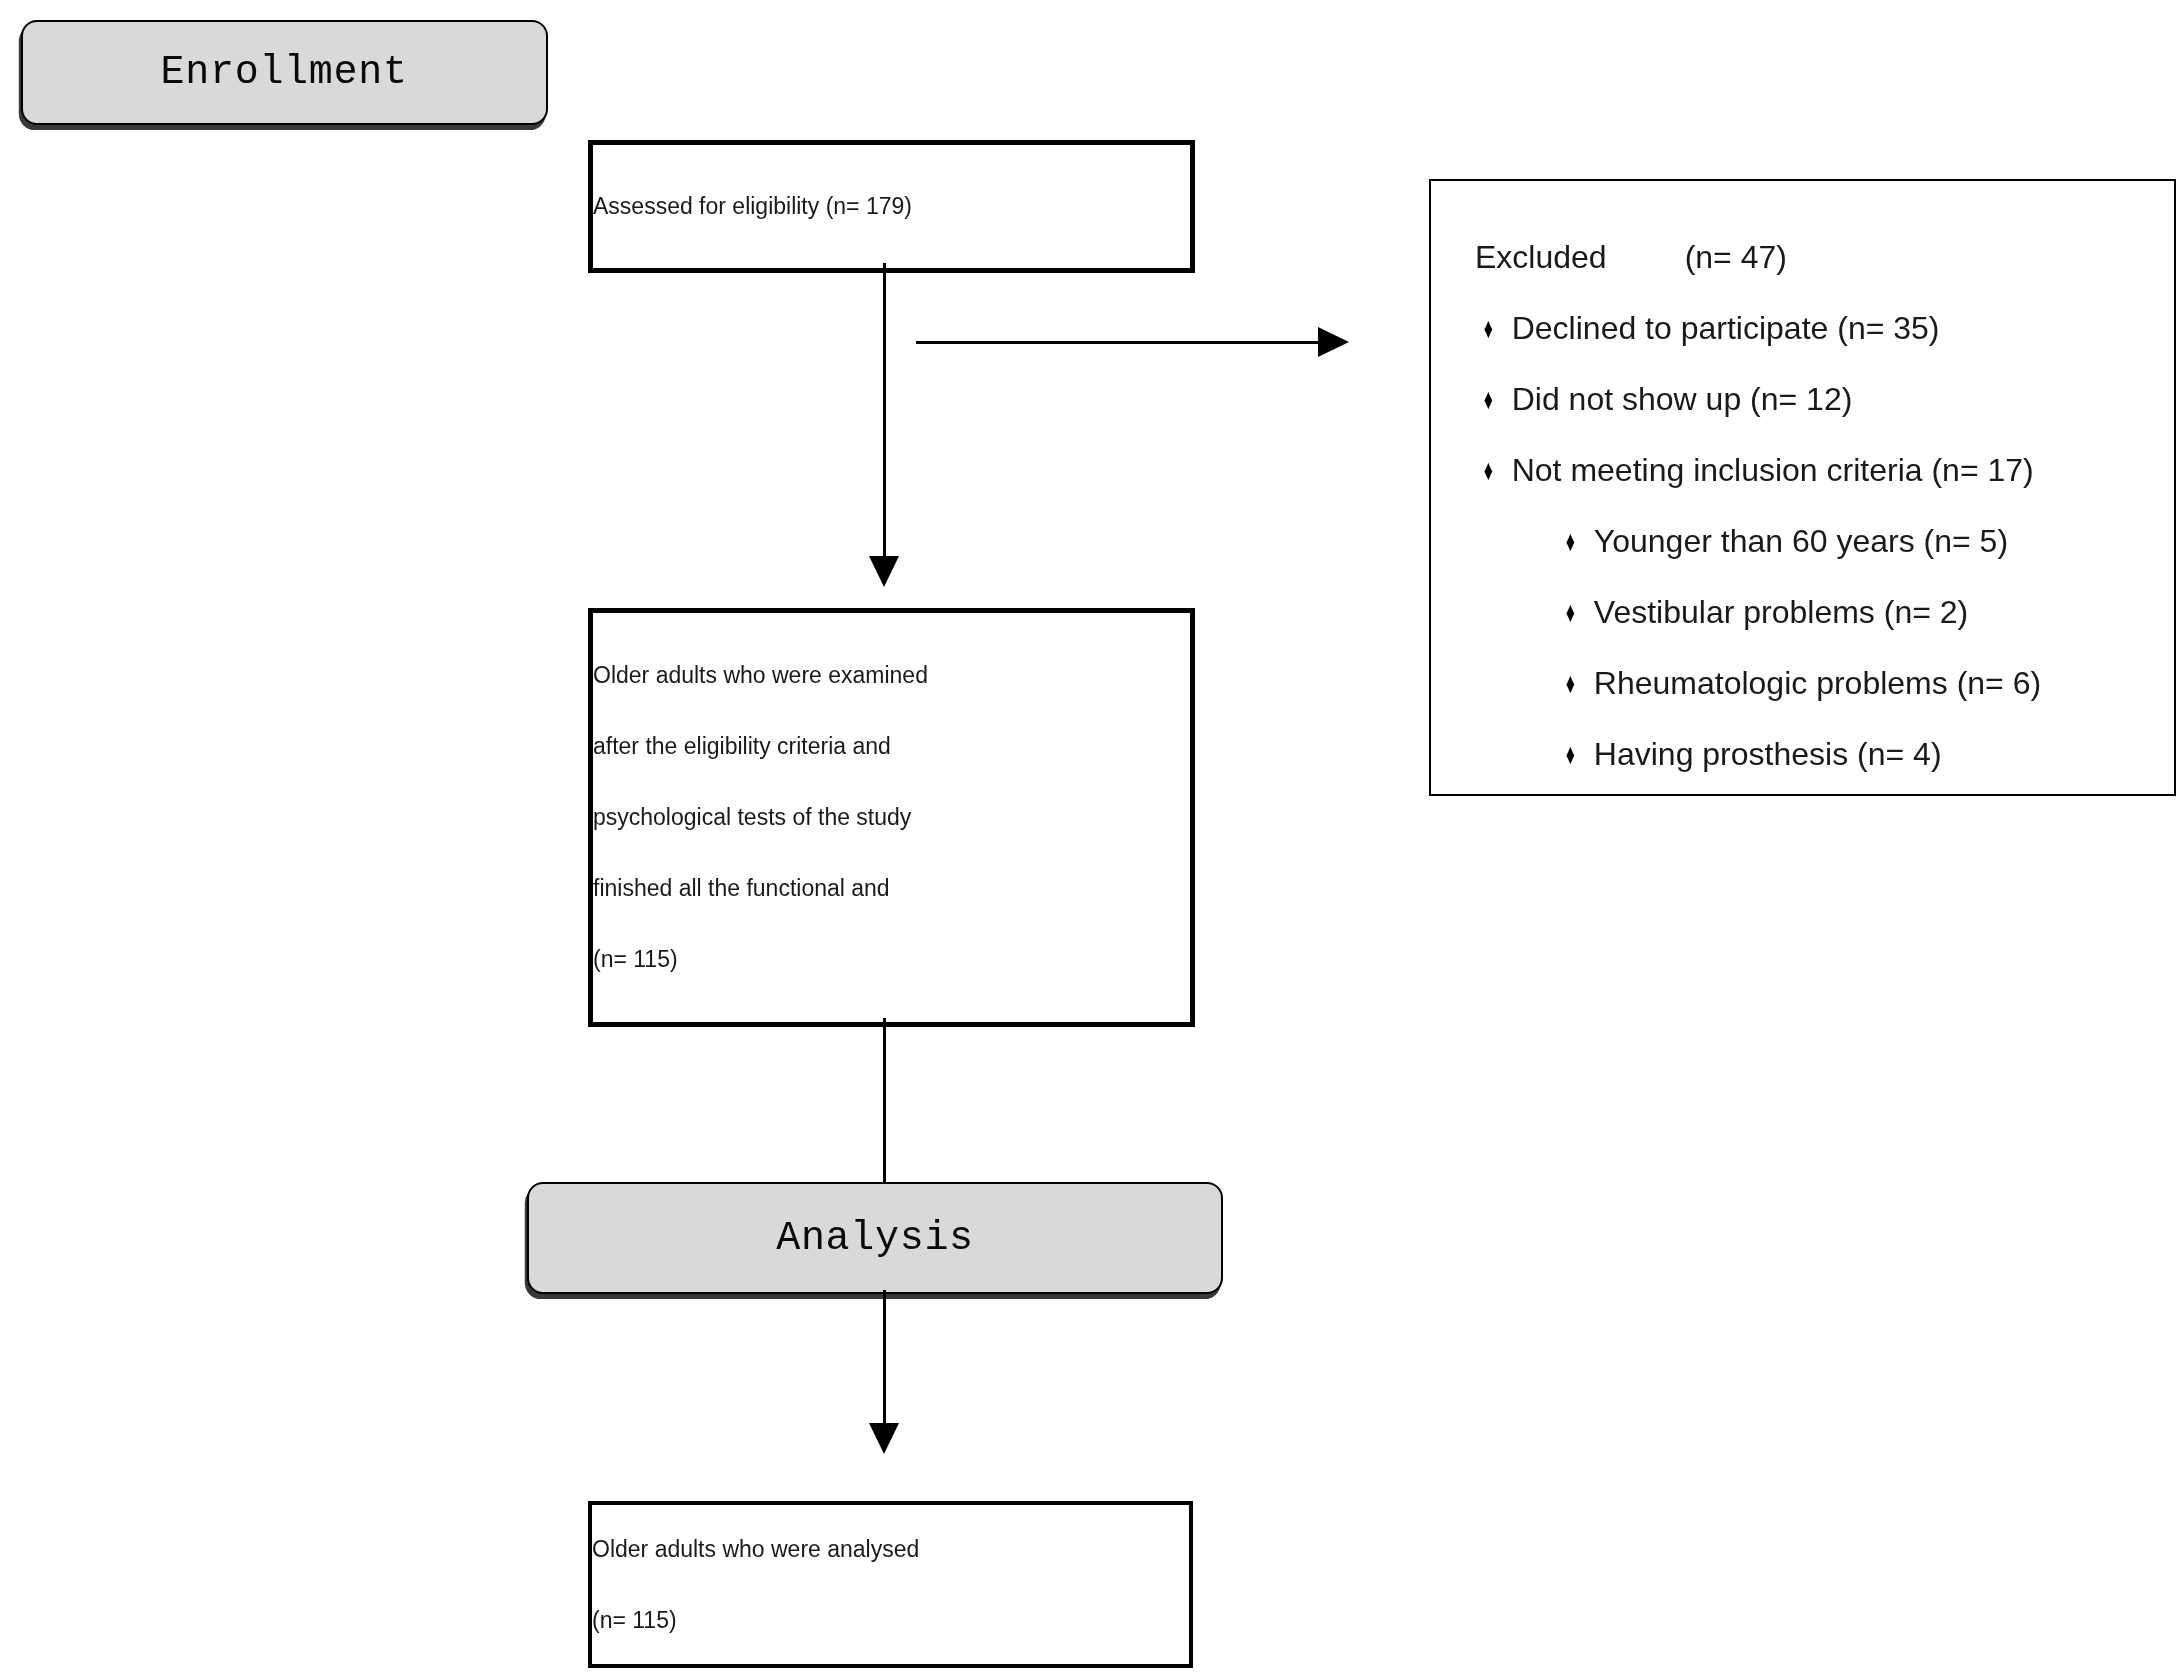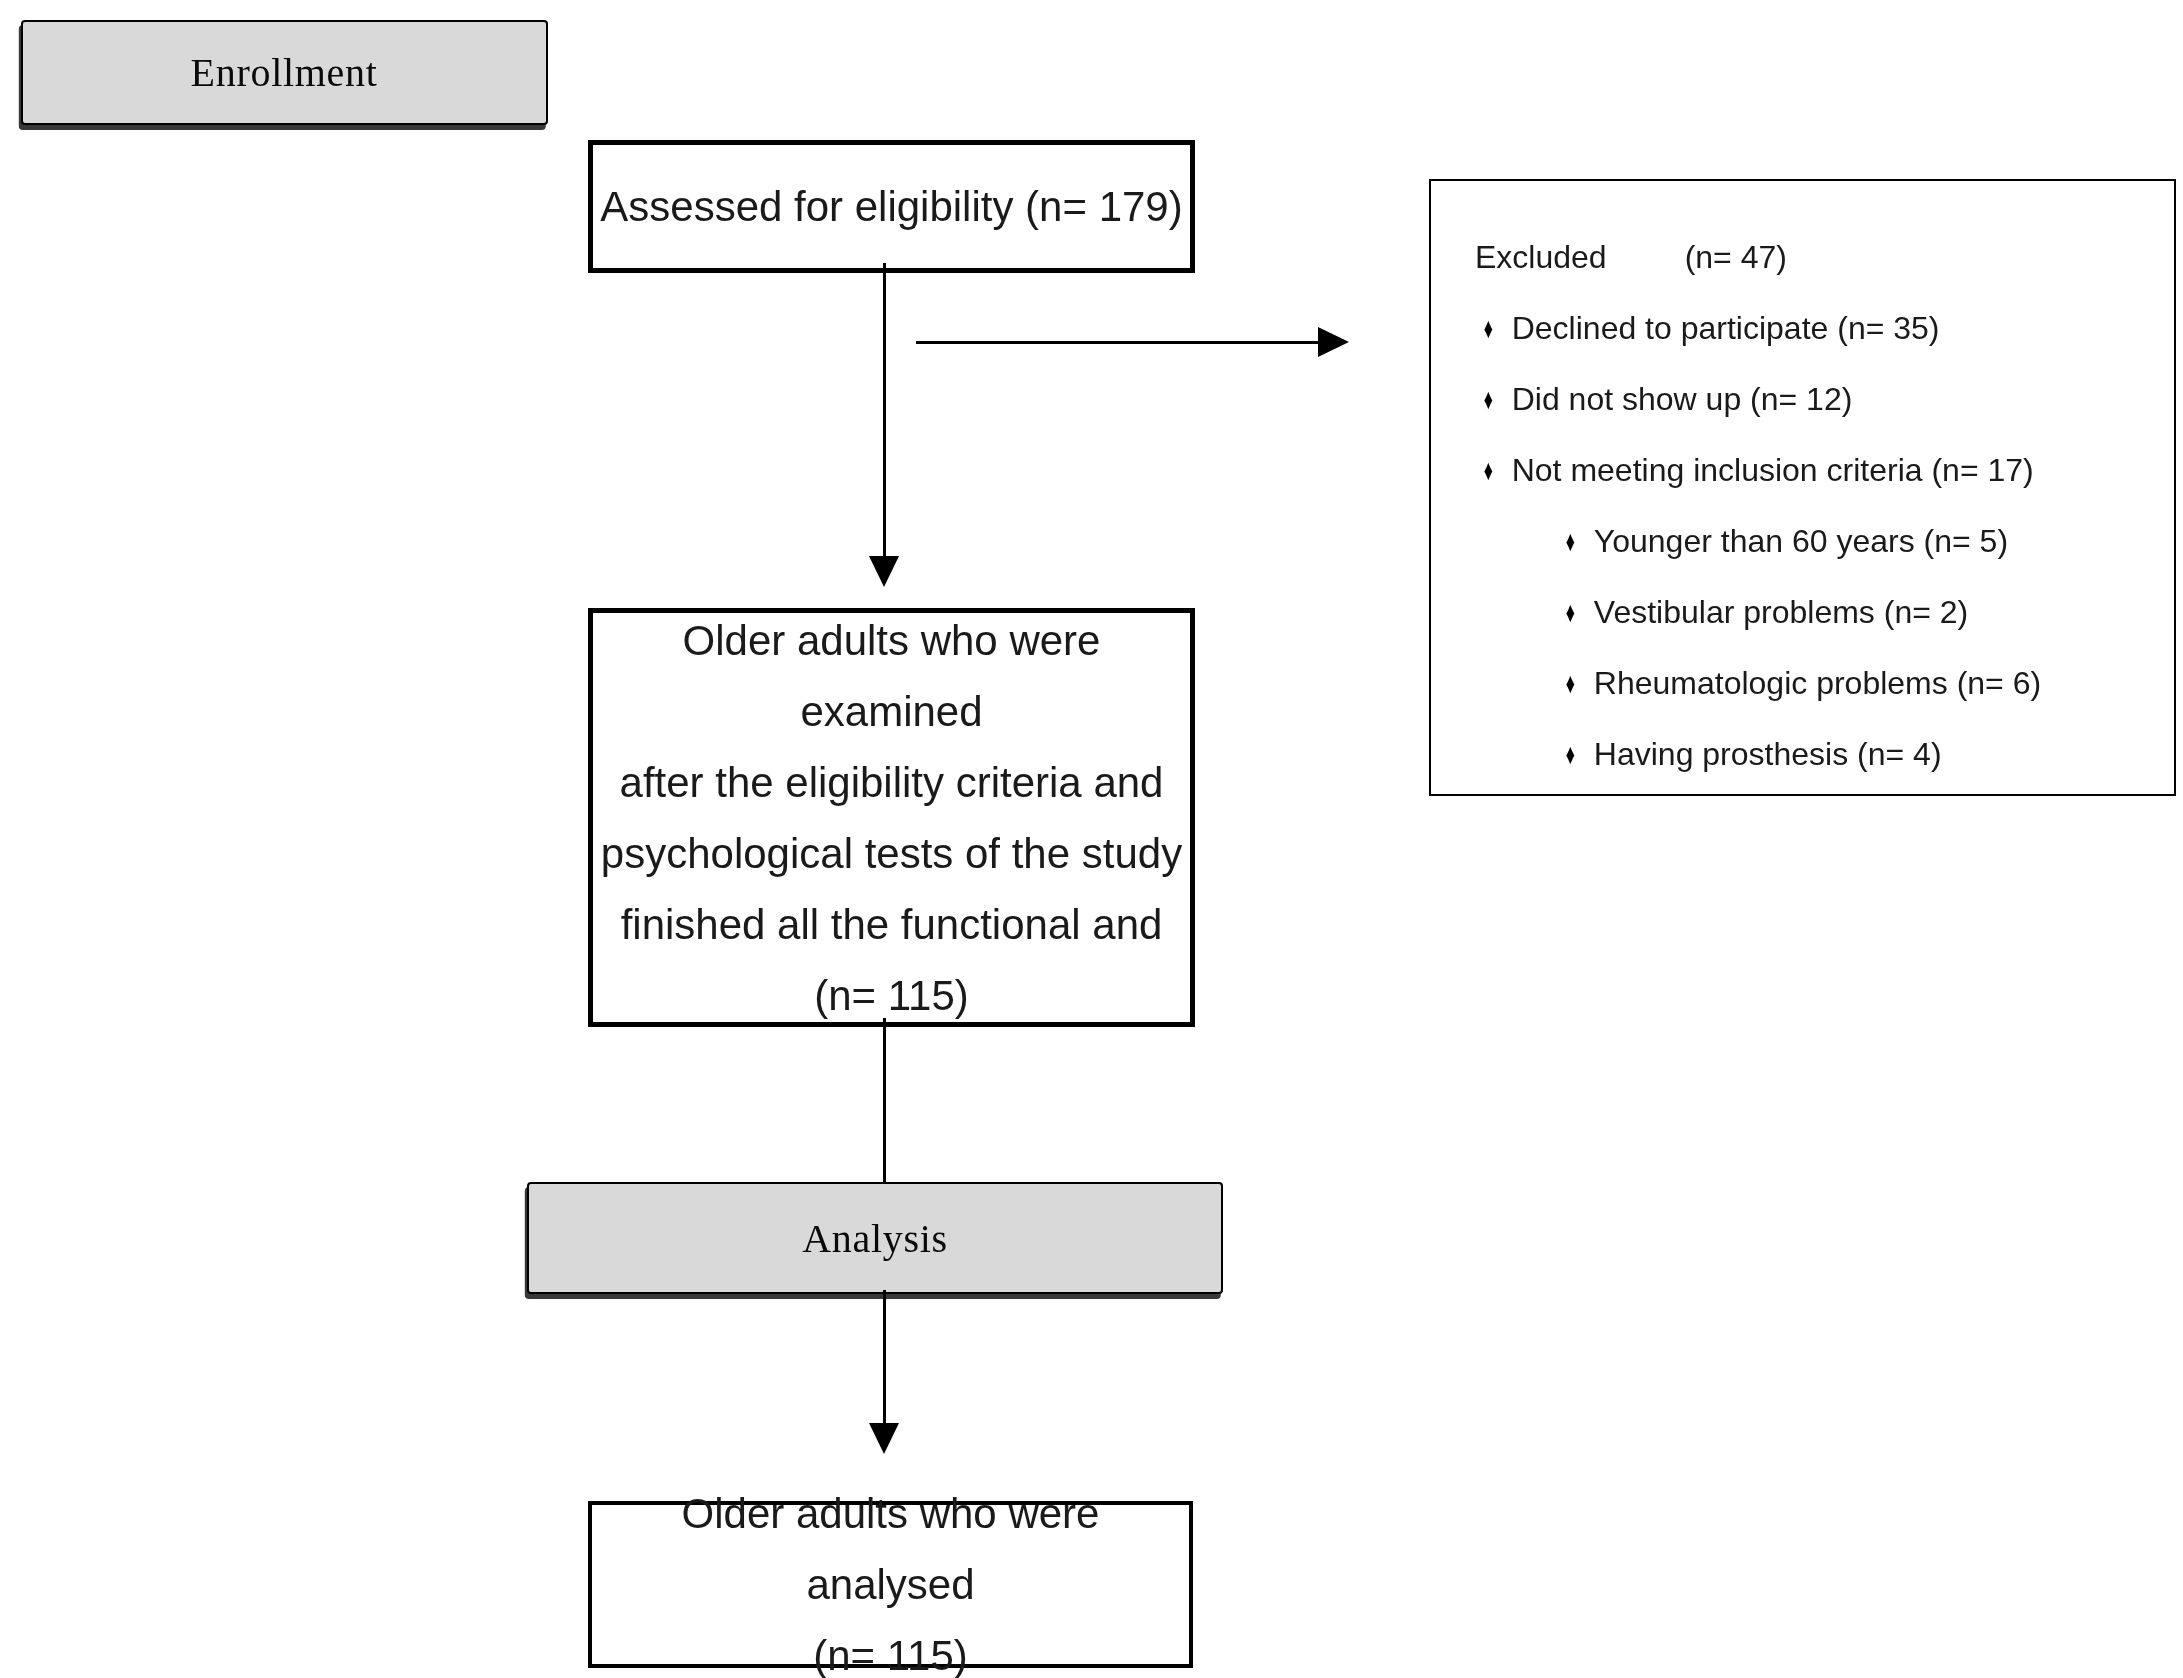--- a/index.html
+++ b/index.html
@@ -2,29 +2,29 @@
 <html style="font-size:11.8px"><head>
 <meta charset="utf-8">
 <style>
   html,body{margin:0;padding:0;background:#ffffff;}
   #canvas{
     position:relative;width:2183px;height:1678px;background:#ffffff;overflow:hidden;
     font-family:"Liberation Sans", sans-serif;color:#111111;
   }
   
   .stage-box{
-    position:absolute;background:#d9d9d9;border:2.9px solid #000;border-radius:4px;
+    position:absolute;background:#d9d9d9;border:2.9px solid #000;border-radius:16px;
     box-shadow:-2.2px 5.1px 0 rgba(0,0,0,0.78);
     display:flex;align-items:center;justify-content:center;
-    font-family:Liberation Serif, serif;font-size:40px;letter-spacing:0.7px;color:#0a0a0a;
+    font-family:Liberation Mono, monospace;font-size:40px;letter-spacing:0.7px;color:#0a0a0a;
   }
   .proc-box{
     position:absolute;background:#ffffff;border:5.1px solid #000;
-    display:flex;flex-direction:column;align-items:center;justify-content:center;
-    font-size:42px;line-height:71px;text-align:center;color:#1a1a1a;
+    display:flex;flex-direction:column;align-items:flex-start;justify-content:center;
+    font-size:23px;line-height:71px;text-align:center;color:#1a1a1a;
   }
   #enrollment-box{left:20.6px;top:20px;width:523px;height:101px;}
   #assessed-box{left:588px;top:140px;width:597px;height:123px;}
   #examined-box{left:588px;top:608px;width:597px;height:409px;}
   #analysis-box{left:527px;top:1182px;width:692px;height:108px;}
   #analysed-box{left:588px;top:1501px;width:597px;height:159px;border-width:4.4px;line-height:71px;}
   
   #excluded-box{
     position:absolute;left:1429px;top:179px;width:747px;height:617px;
     background:#fff;border:2.9px solid #000;box-sizing:border-box;

